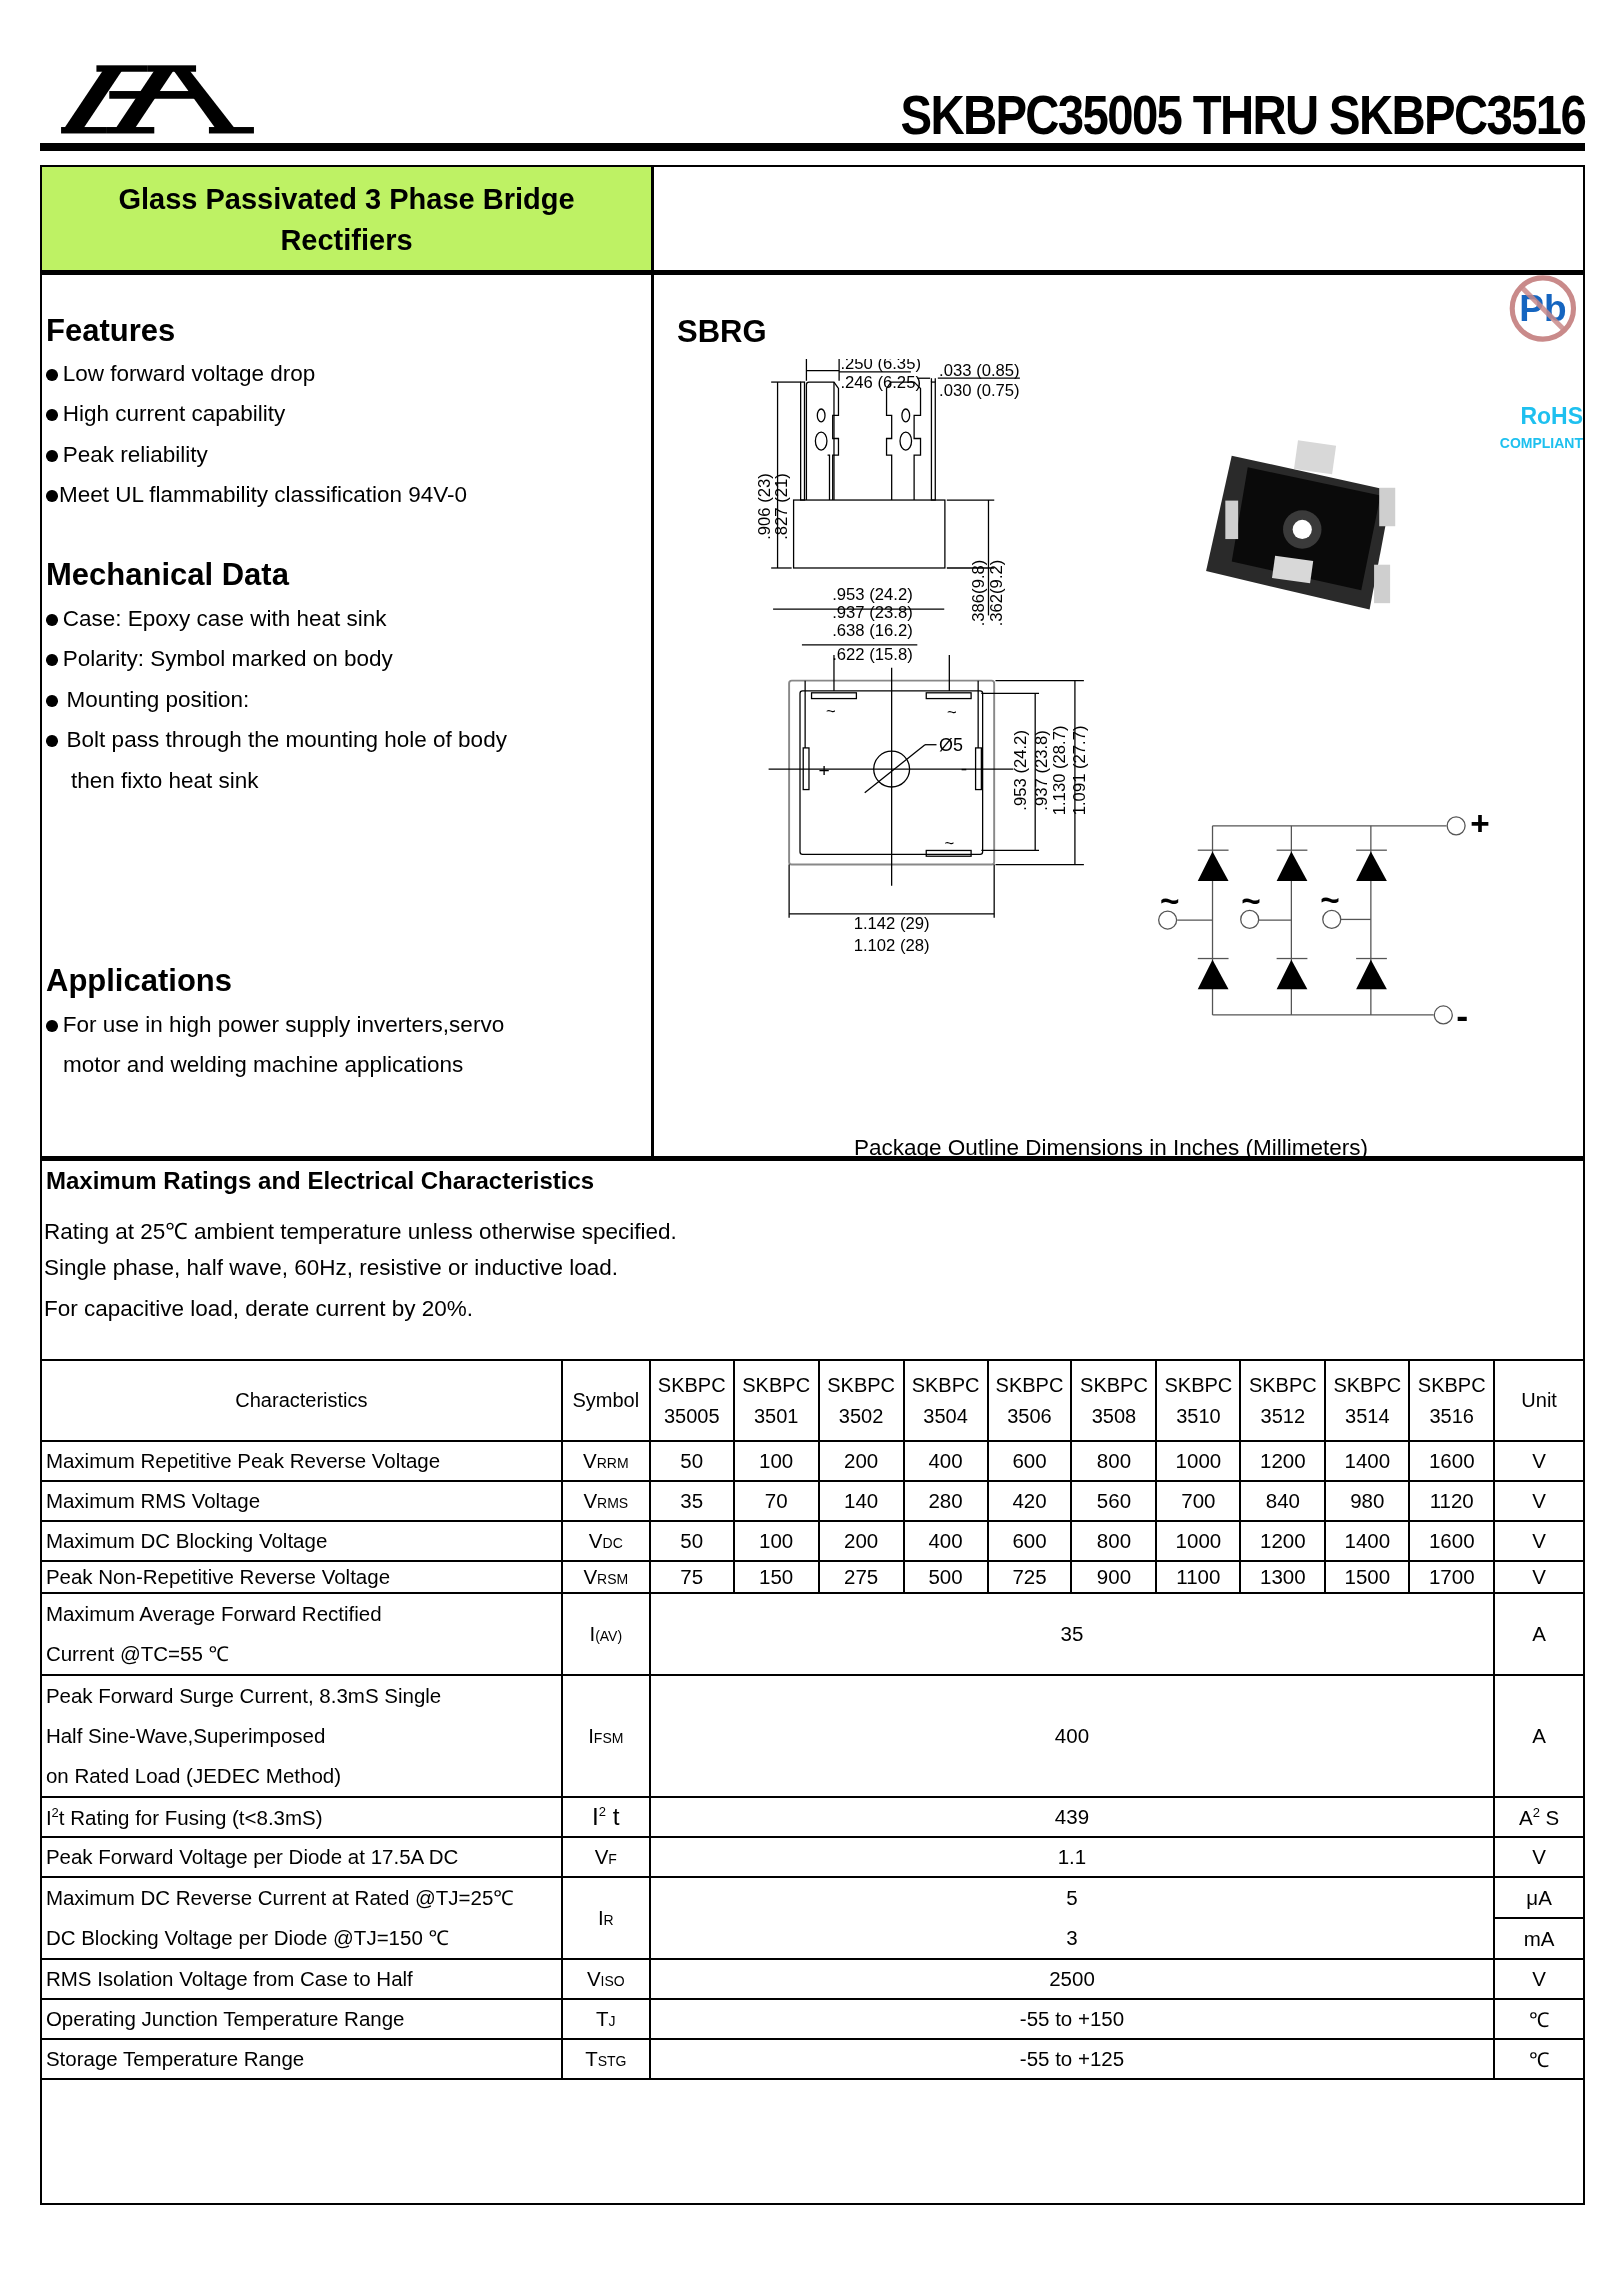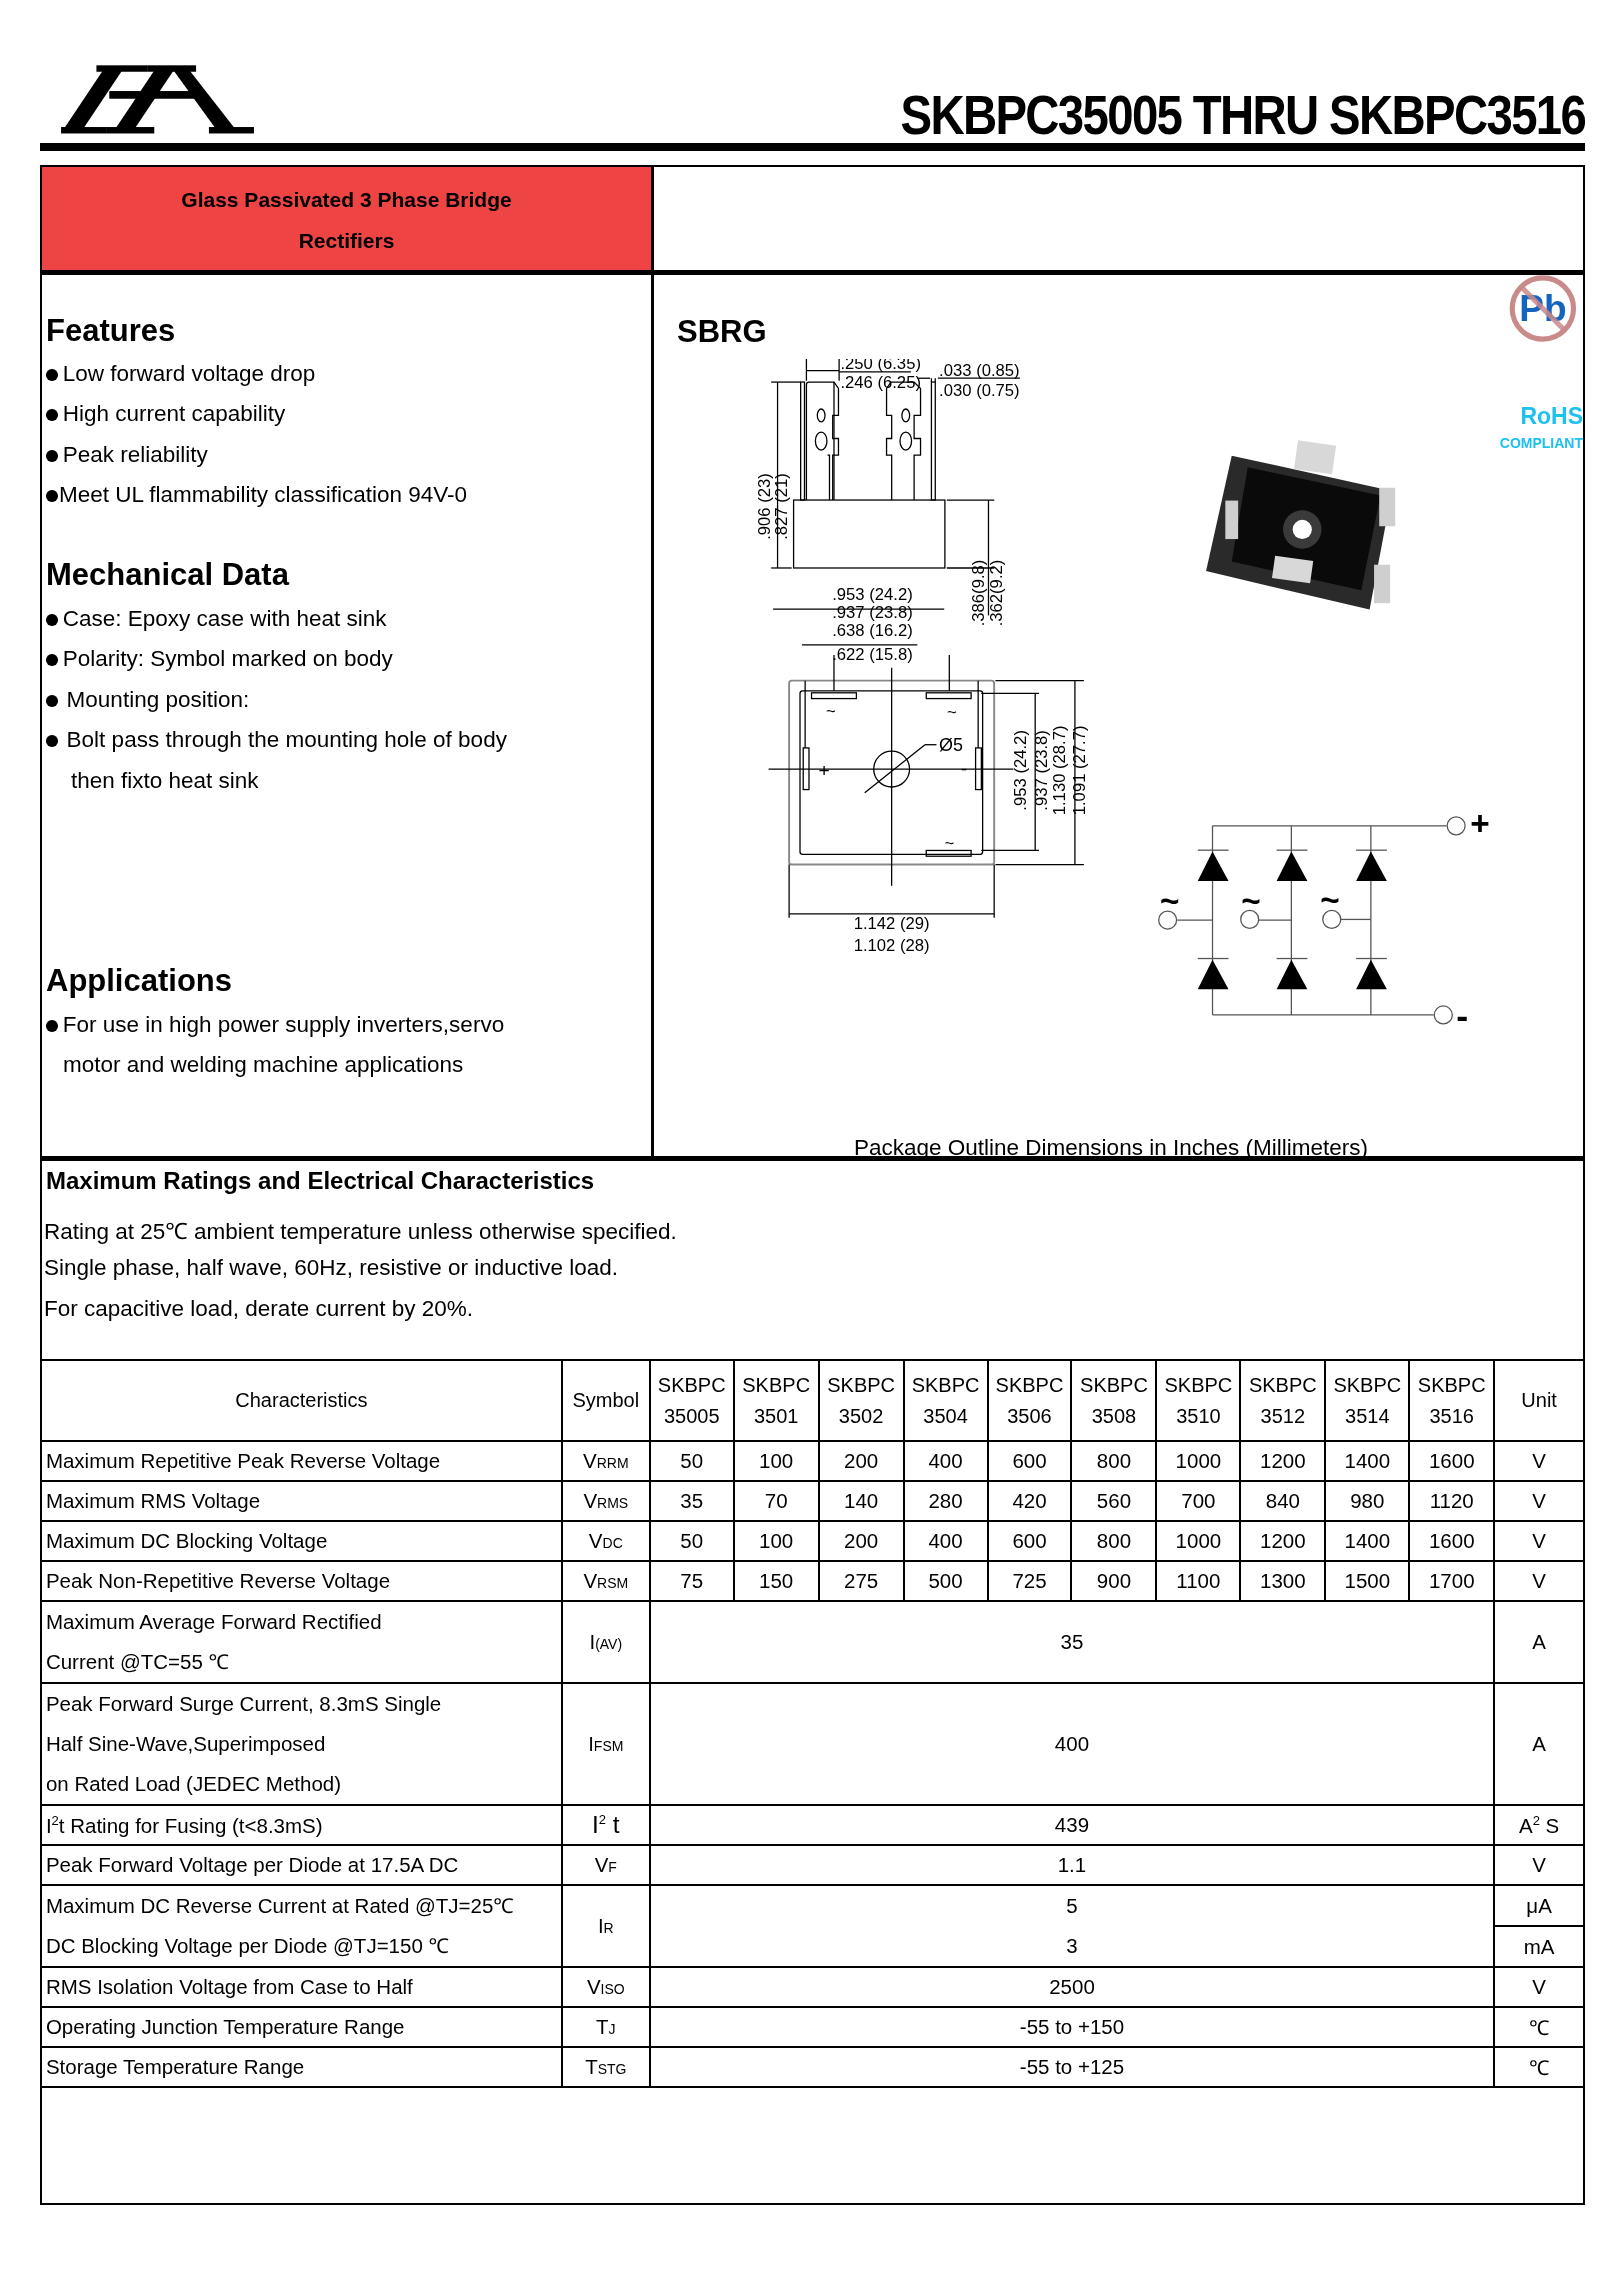--- a/index.html
+++ b/index.html
@@ -2,21 +2,21 @@
 <html style="font-size:10.3px"><head>
 <meta charset="utf-8">
 <style>
   html,body{margin:0;padding:0;background:#fff;}
   body{width:1624px;height:2295px;position:relative;overflow:hidden;font-family:"Liberation Sans",sans-serif;color:#000;}
   .abs{position:absolute;}
   .logo{left:45px;top:64px;width:270px;height:74px;}
   .title{right:39px;top:83px;font-size:55px;font-weight:bold;letter-spacing:-1.9px;transform:scaleX(0.86);transform-origin:right center;white-space:nowrap;}
   .rule{left:40px;top:143px;width:1545px;height:7.7px;background:#000;}
   .frame{left:40px;top:165px;width:1541px;height:2036px;border:2.6px solid #000;}
-  .hdr-left{left:42px;top:167px;width:609px;height:105px;background:#ef4444;border-right:3.9px solid #000;display:flex;flex-direction:column;align-items:center;justify-content:center;text-align:center;font-weight:bold;font-size:21px;line-height:41px;}
+  .hdr-left{left:42px;top:167px;width:609px;height:105px;background:#bef264;border-right:3.9px solid #000;display:flex;flex-direction:column;align-items:center;justify-content:center;text-align:center;font-weight:bold;font-size:29px;line-height:41px;}
   .hdr-right{left:655px;top:167px;width:929px;height:105px;display:flex;flex-direction:column;align-items:center;justify-content:center;font-weight:bold;font-size:29.5px;line-height:53px;}
   .hline{height:5.1px;background:#000;}
   .vline{width:2.6px;background:#000;}
   .h2{font-weight:bold;font-size:31px;}
   .li{font-size:22.5px;white-space:nowrap;}
   .bullet{display:inline-block;width:11.6px;height:11.6px;border-radius:50%;background:#000;margin-right:5.1px;vertical-align:middle;}
   .note{font-size:22.5px;}
   table.spec{position:absolute;left:40px;top:1359px;width:1545px;border-collapse:collapse;font-size:20.5px;}
   table.spec td{border:2.6px solid #000;padding:0 3.9px;text-align:center;vertical-align:middle;}
   table.spec td.lft{text-align:left;}
@@ -296,21 +296,21 @@
         <td>200</td>
         <td>400</td>
         <td>600</td>
         <td>800</td>
         <td>1000</td>
         <td>1200</td>
         <td>1400</td>
         <td>1600</td>
         <td>V</td>
       </tr>
-  <tr style="height:40px" id="r3">
+  <tr style="height:32px" id="r3">
         <td class="lft">Peak Non-Repetitive Reverse Voltage</td>
         <td><span>V</span><sub class="s">RSM</sub></td>
         <td>75</td>
         <td>150</td>
         <td>275</td>
         <td>500</td>
         <td>725</td>
         <td>900</td>
         <td>1100</td>
         <td>1300</td>

